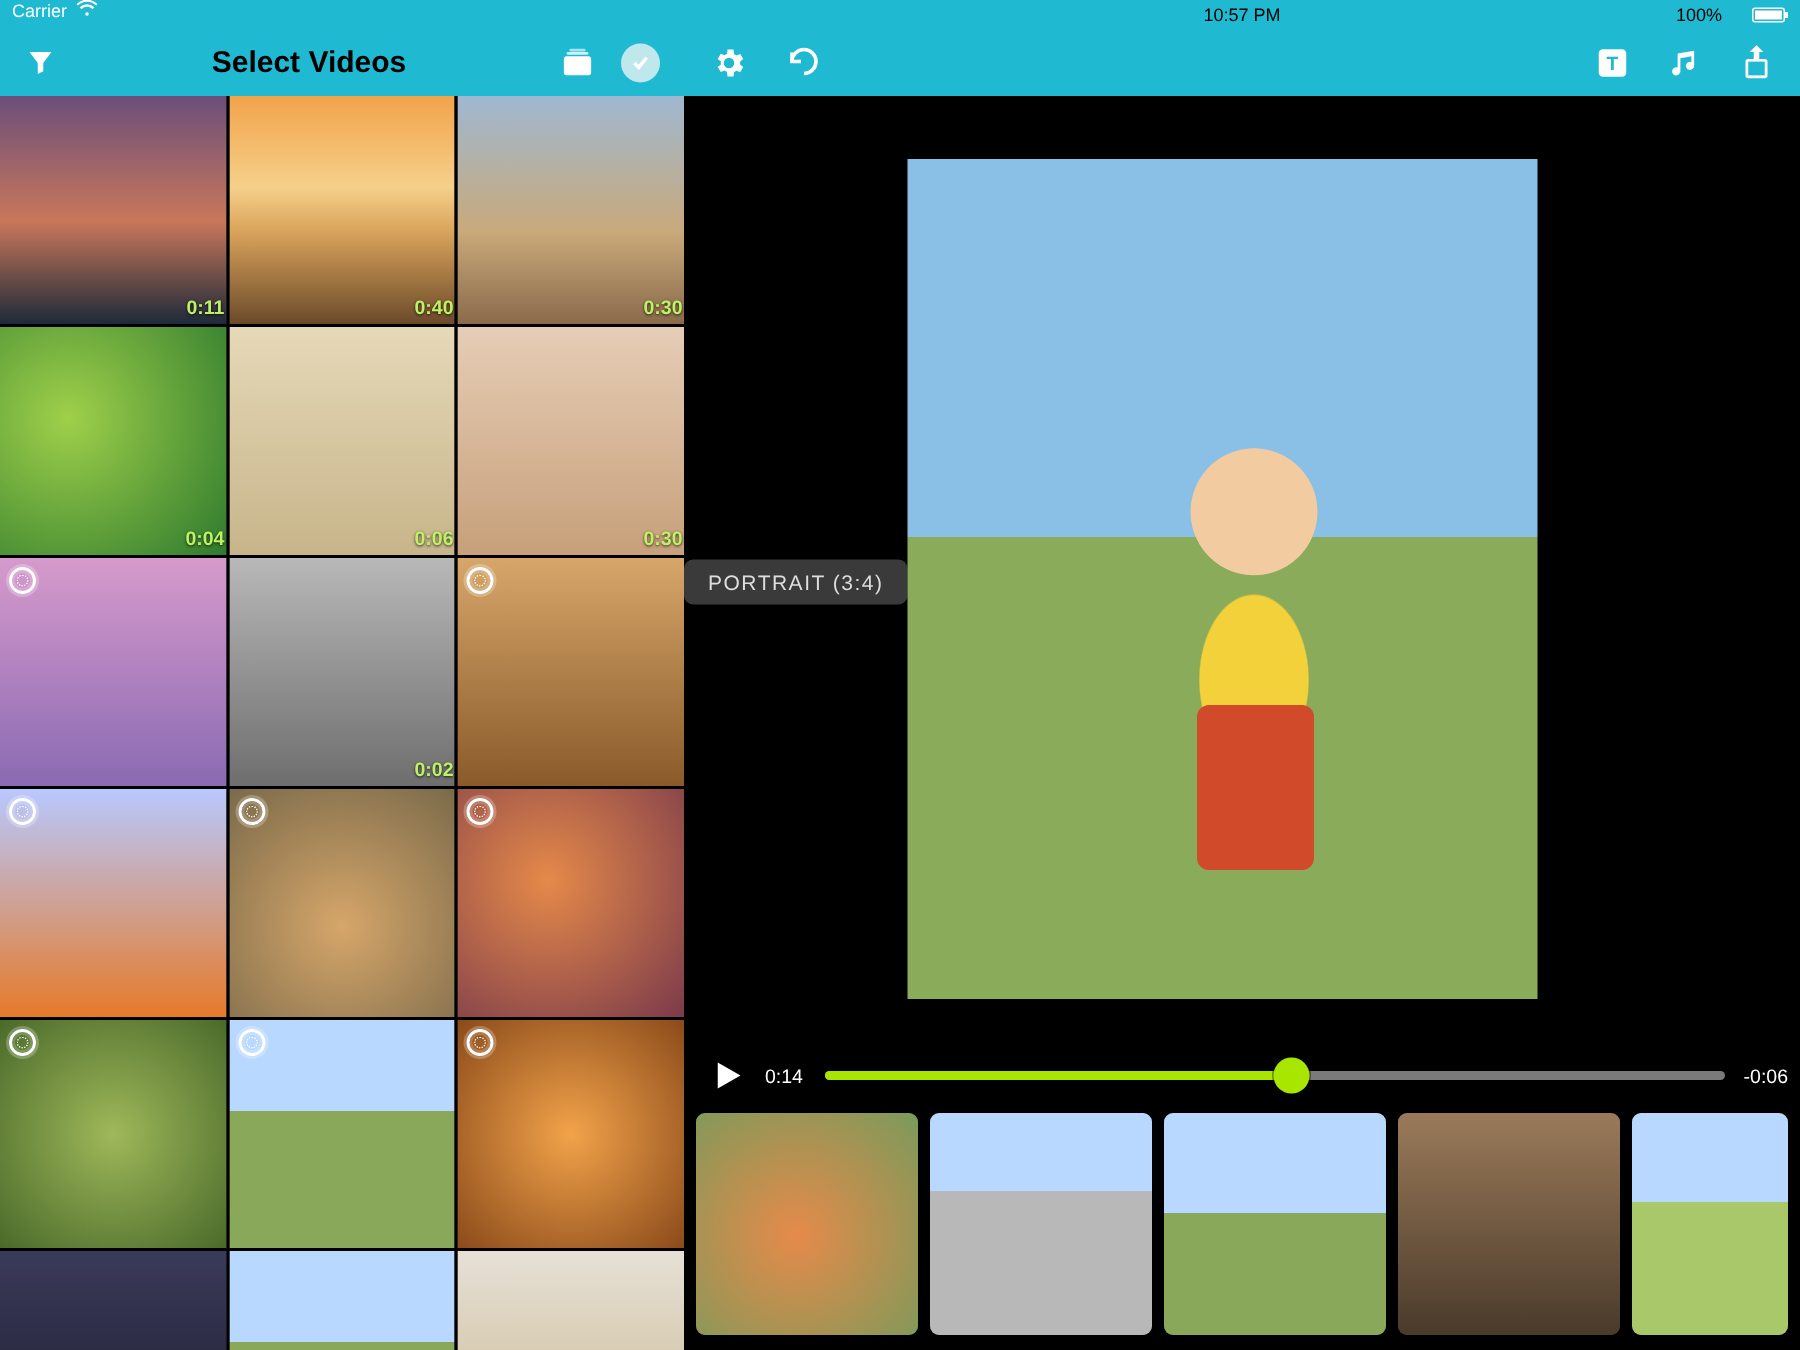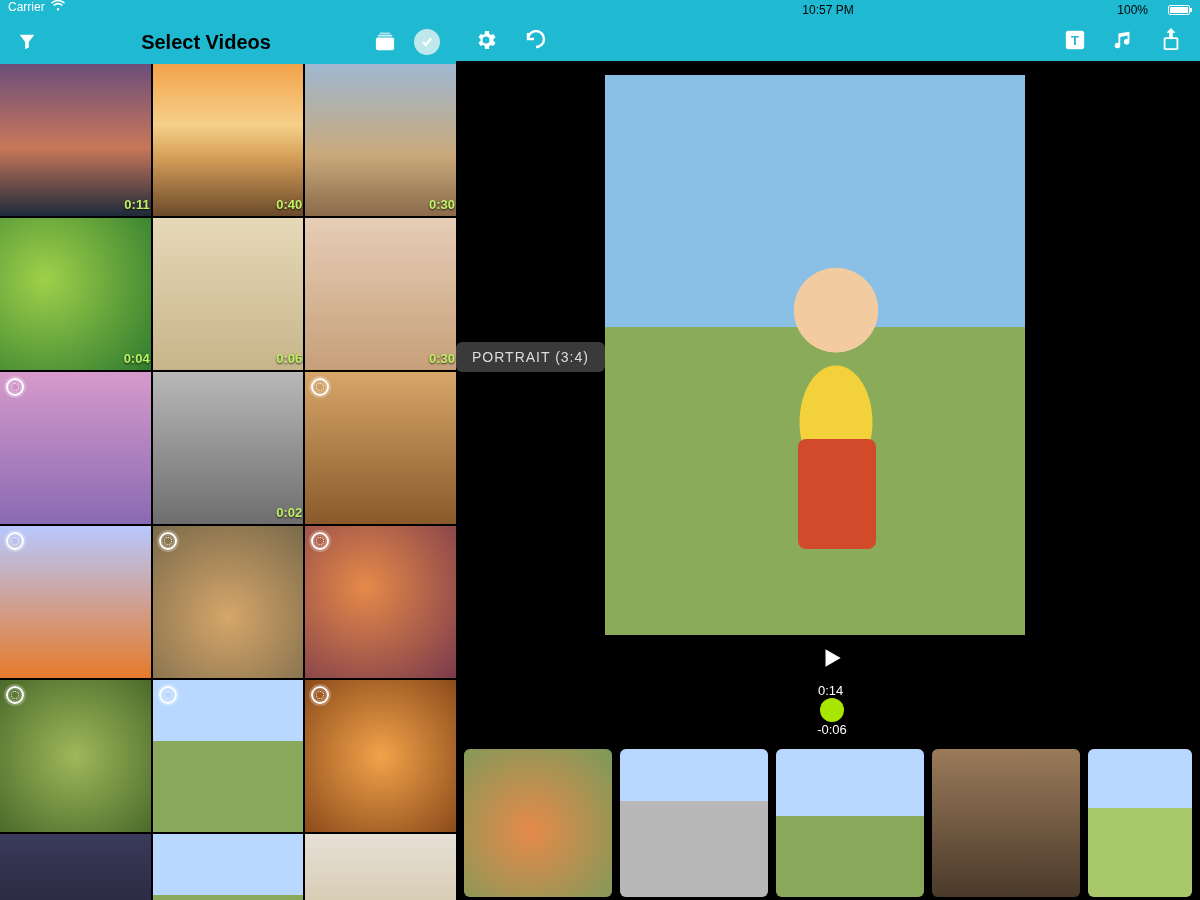--- a/index.html
+++ b/index.html
@@ -98,21 +98,21 @@
       radial-gradient(circle 60px at 55% 42%, #f2cba0 0 70%, transparent 71%),
       linear-gradient(#8abfe6 0 45%, #8aab5a 45% 100%);
     position:relative;
   }
   .preview-img::before{
     content:""; position:absolute; left:46%; top:65%; width:78px; height:110px;
     background:#d14a2a; border-radius:8px;
   }
 
   .player-row {
-    display:flex; align-items:center; gap:12px; padding:10px 8px 6px 16px;flex-direction:column;
+    display:flex; align-items:center; gap:12px; padding:10px 8px 6px 16px;
   }
   .play-btn svg{ display:block; }
   .time-lbl { color:#fff; font-size:13px; min-width:28px; }
   .time-lbl.right { text-align:right; }
   .progress {
     flex:1; height:6px; background:#7a7a7a; border-radius:3px; position:relative;
   }
   .progress-fill {
     position:absolute; left:0; top:0; bottom:0; width:51.8%;
     background:#a8e600; border-radius:3px;

